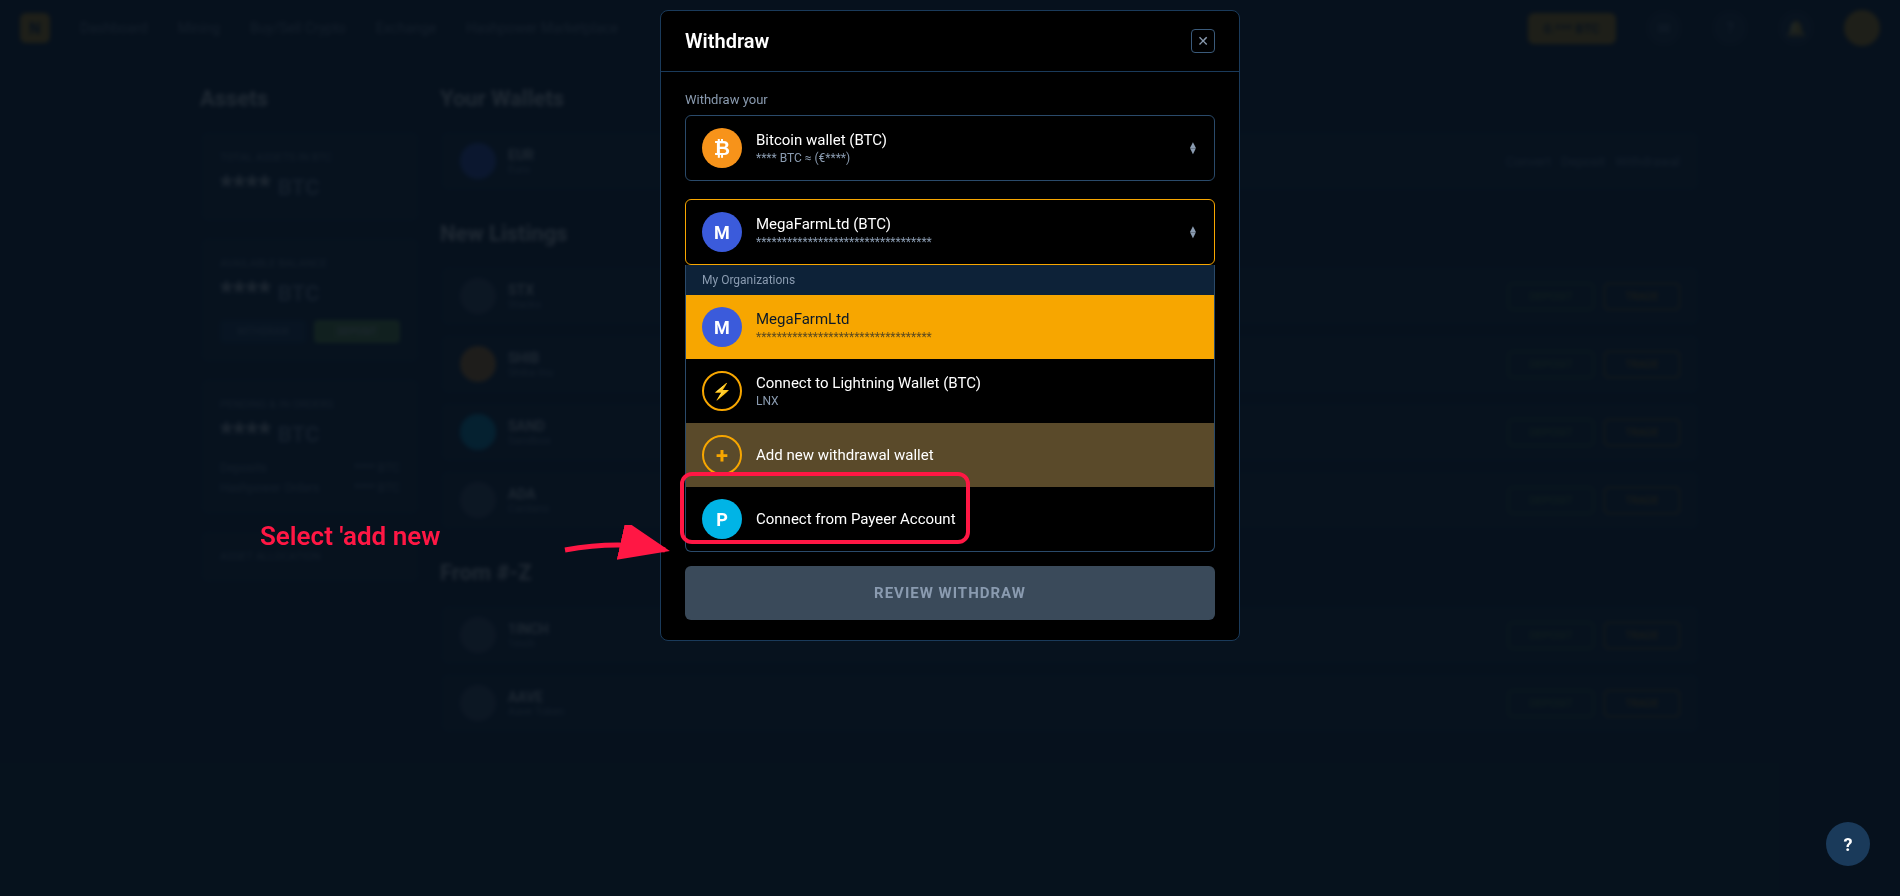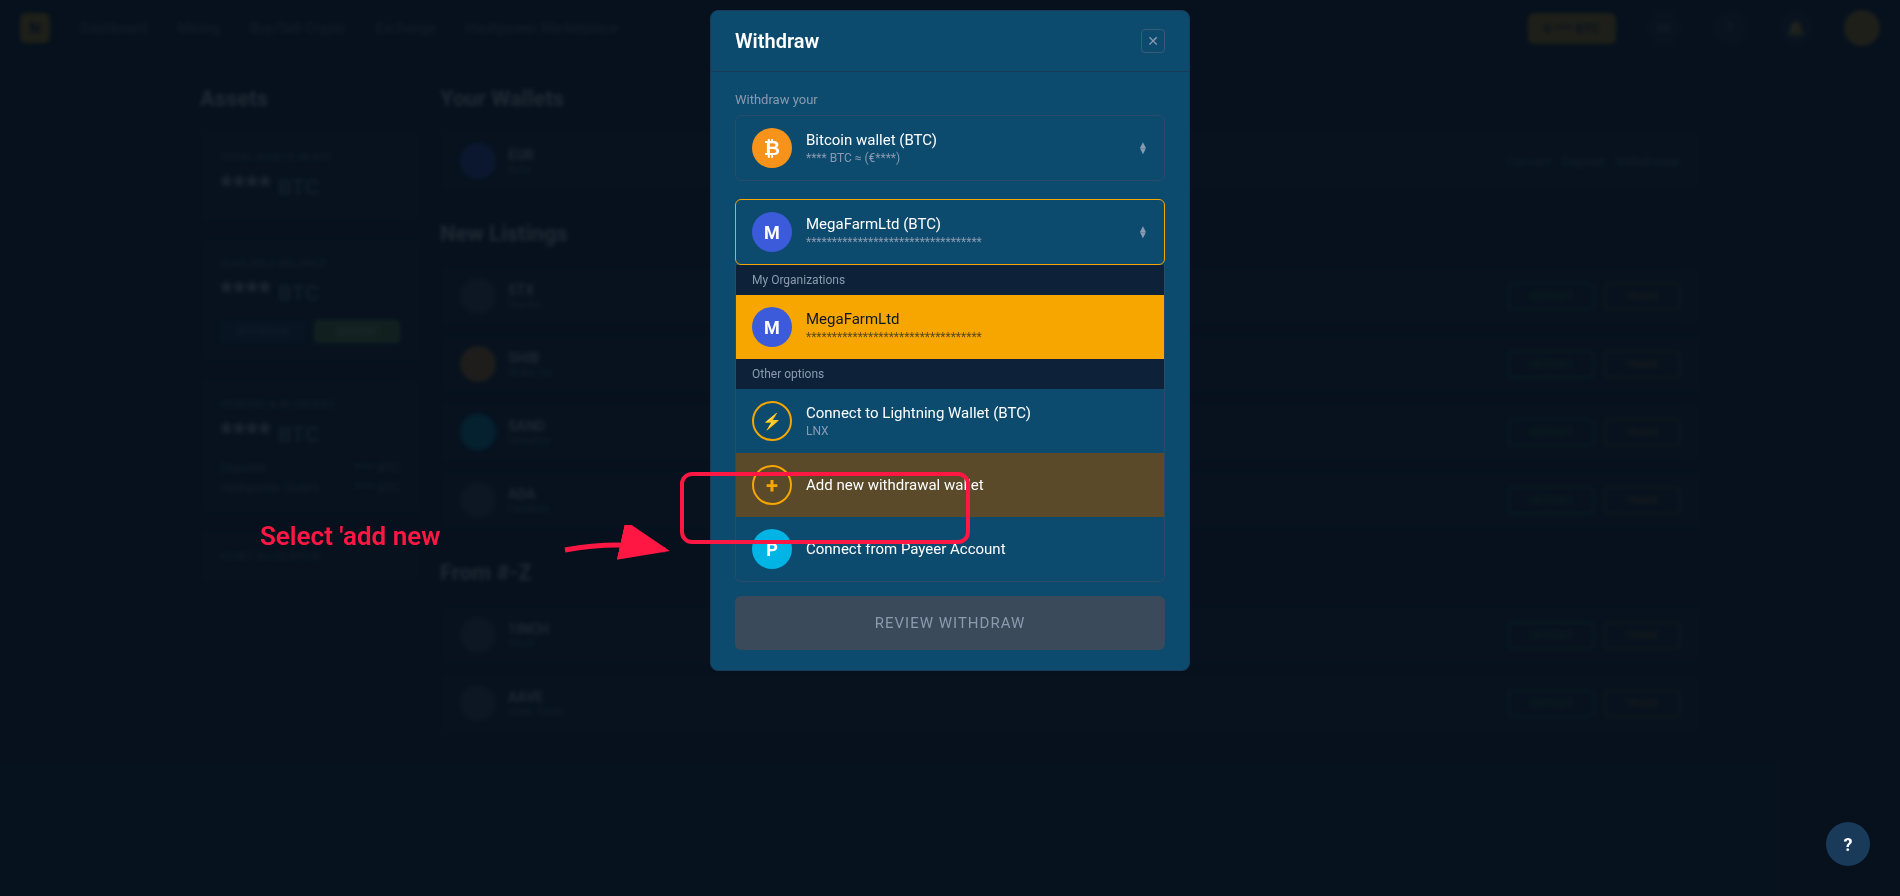--- a/index.html
+++ b/index.html
@@ -26,21 +26,21 @@
 .content h2{font-size:22px;margin-bottom:20px}
 .coin-row{display:flex;align-items:center;padding:12px 20px;background:#0f2337;border-radius:8px;margin-bottom:8px;gap:12px}
 .coin-icon{width:36px;height:36px;border-radius:50%;background:#4a5568}
 .coin-name{font-size:14px;font-weight:600}
 .coin-sub{font-size:11px;color:#8a9bb0}
 .coin-actions{margin-left:auto;display:flex;gap:10px}
 .act-btn{padding:6px 20px;font-size:11px;border:1px solid;border-radius:4px}
 .act-deposit{border-color:#7cb342;color:#7cb342}
 .act-trade{border-color:#f7a600;color:#f7a600}
 .overlay{position:absolute;inset:0;background:rgba(5,15,25,0.75)}
-.modal{position:absolute;left:50%;top:10px;transform:translateX(-50%);width:480px;background:#0c4a6e;border:1px solid #1a3a5a;border-radius:8px;z-index:10}
+.modal{position:absolute;left:50%;top:10px;transform:translateX(-50%);width:580px;background:#000000;border:1px solid #1a3a5a;border-radius:8px;z-index:10}
 .modal-header{display:flex;justify-content:space-between;align-items:center;padding:18px 24px;border-bottom:1px solid #1a3a5a}
 .modal-title{font-size:20px;font-weight:600}
 .close-btn{width:24px;height:24px;border:1px solid #3a5a7a;border-radius:4px;display:flex;align-items:center;justify-content:center;color:#8a9bb0;font-size:14px;cursor:pointer}
 .modal-body{padding:20px 24px}
 .field-label{color:#8a9bb0;font-size:13px;margin-bottom:8px}
 .select-box{border:1px solid #2a4a6a;border-radius:6px;padding:12px 16px;display:flex;align-items:center;gap:14px;margin-bottom:18px;position:relative}
 .select-box.active{border-color:#f7a600}
 .circ{width:40px;height:40px;border-radius:50%;display:flex;align-items:center;justify-content:center;font-weight:bold;flex-shrink:0}
 .circ-btc{background:#f7931a;color:#fff;font-size:20px}
 .circ-m{background:#3b5bdb;color:#fff;font-size:18px}
@@ -50,21 +50,21 @@
 .sel-text{flex:1}
 .sel-title{font-size:15px}
 .sel-sub{font-size:12px;color:#8a9bb0;margin-top:2px}
 .chevrons{color:#8a9bb0;font-size:10px;line-height:6px}
 .dropdown{border:1px solid #2a4a6a;border-top:none;border-radius:0 0 6px 6px;overflow:hidden;margin-top:-18px;margin-bottom:14px}
 .dd-section{padding:8px 16px;color:#8a9bb0;font-size:12px;background:#0d2238}
 .dd-item{padding:12px 16px;display:flex;align-items:center;gap:14px;cursor:pointer}
 .dd-item.selected{background:#f7a600;color:#0a1929}
 .dd-item.selected .sel-sub{color:#5a4a20}
 .dd-item.highlighted{background:#5a4a2a}
-.review-btn{width:100%;padding:18px;background:#3a4a5a;color:#8a9bb0;border:none;border-radius:6px;font-size:15px;font-weight:400;letter-spacing:1px}
+.review-btn{width:100%;padding:18px;background:#3a4a5a;color:#8a9bb0;border:none;border-radius:6px;font-size:15px;font-weight:700;letter-spacing:1px}
 .annotation{position:absolute;left:260px;top:520px;z-index:20;color:#ff1744;font-family:"Comic Sans MS",cursive;font-size:26px;font-weight:600;line-height:1.3}
 .arrow{position:absolute;left:560px;top:525px;z-index:20}
 .highlight-box{position:absolute;border:4px solid #ff1744;border-radius:12px;z-index:15;pointer-events:none}
 .help-btn{position:absolute;right:30px;bottom:30px;width:44px;height:44px;border-radius:50%;background:#1a3a5a;color:#fff;display:flex;align-items:center;justify-content:center;font-size:18px;font-weight:bold}
 </style>
 </head>
 <body>
 
 <div class="background">
   <div class="topbar">
@@ -226,21 +226,20 @@
 
     <div class="dropdown">
       <div class="dd-section">My Organizations</div>
       <div class="dd-item selected">
         <div class="circ circ-m">M</div>
         <div class="sel-text">
           <div class="sel-title">MegaFarmLtd</div>
           <div class="sel-sub">**********************************</div>
         </div>
       </div>
-      <div class="dd-section">Other options</div>
       <div class="dd-item">
         <div class="circ circ-lightning">⚡</div>
         <div class="sel-text">
           <div class="sel-title">Connect to Lightning Wallet (BTC)</div>
           <div class="sel-sub">LNX</div>
         </div>
       </div>
       <div class="dd-item highlighted" id="add-new-item">
         <div class="circ circ-plus">+</div>
         <div class="sel-text">

